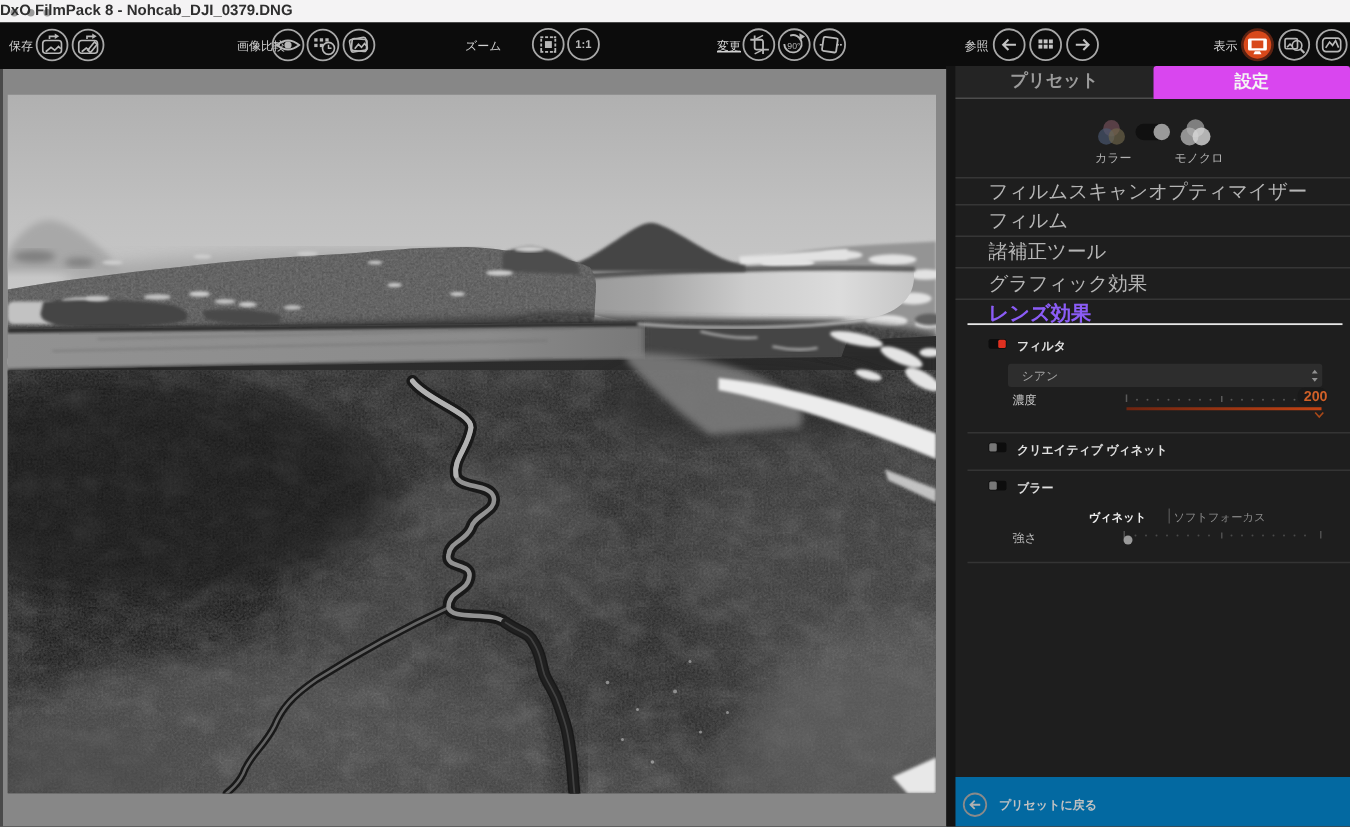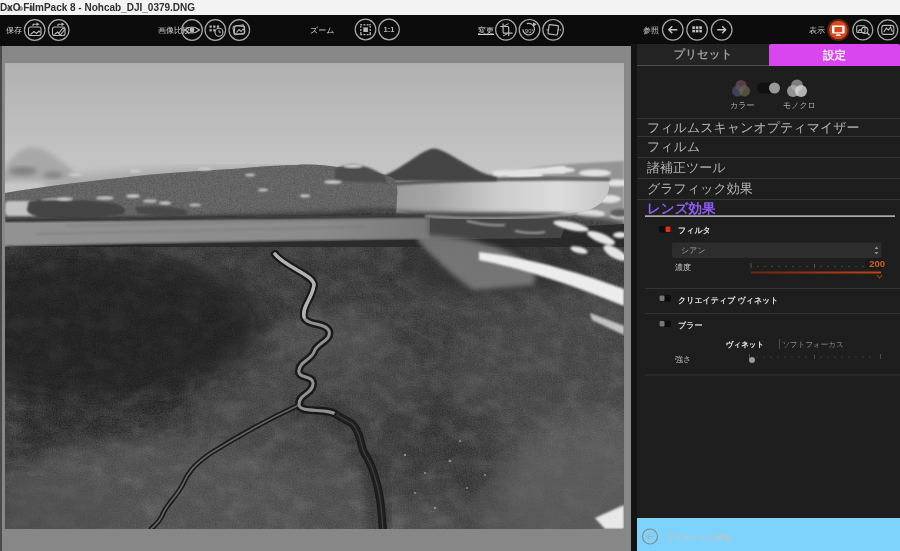--- a/index.html
+++ b/index.html
@@ -23,22 +23,22 @@
   #tabpreset{position:absolute;left:0;top:0;width:132px;height:21px;background:#242424;
      color:#9b9b9b;font-size:11.5px;font-weight:bold;text-align:center;line-height:21px;border-bottom:1px solid #4d4d4d;}
   #tabset{position:absolute;left:132px;top:0;width:131px;height:22px;background:#d946ef;
      color:#f4f4f4;font-size:11.5px;font-weight:bold;text-align:center;line-height:22px;border-radius:2px 2px 0 0;}
   
   #cmrow{position:absolute;left:637px;top:66px;width:263px;height:52px;box-sizing:border-box;}
   .cmlabel{position:absolute;top:34px;font-size:8px;color:#b2b2b2;}
   
   .sect{position:absolute;left:637px;width:263px;height:21px;border-top:1px solid #363636;
         color:#b5b5b5;font-size:13px;line-height:20px;box-sizing:border-box;}
-  .sect span{margin-left:10px;}
-  #backbar{position:absolute;left:637px;top:518px;width:263px;height:33px;background:#7dd3fc;}
+  .sect span{margin-left:22px;}
+  #backbar{position:absolute;left:637px;top:518px;width:263px;height:33px;background:#0369a1;}
 </style>
 </head>
 <body>
 
 <div class="abs" id="titlebar">
   <div class="dot" style="left:7px;"></div>
   <div class="dot" style="left:18px;"></div>
   <div class="dot" style="left:29px;"></div>
   <div id="title">DxO FilmPack 8 - Nohcab_DJI_0379.DNG</div>
 </div>

